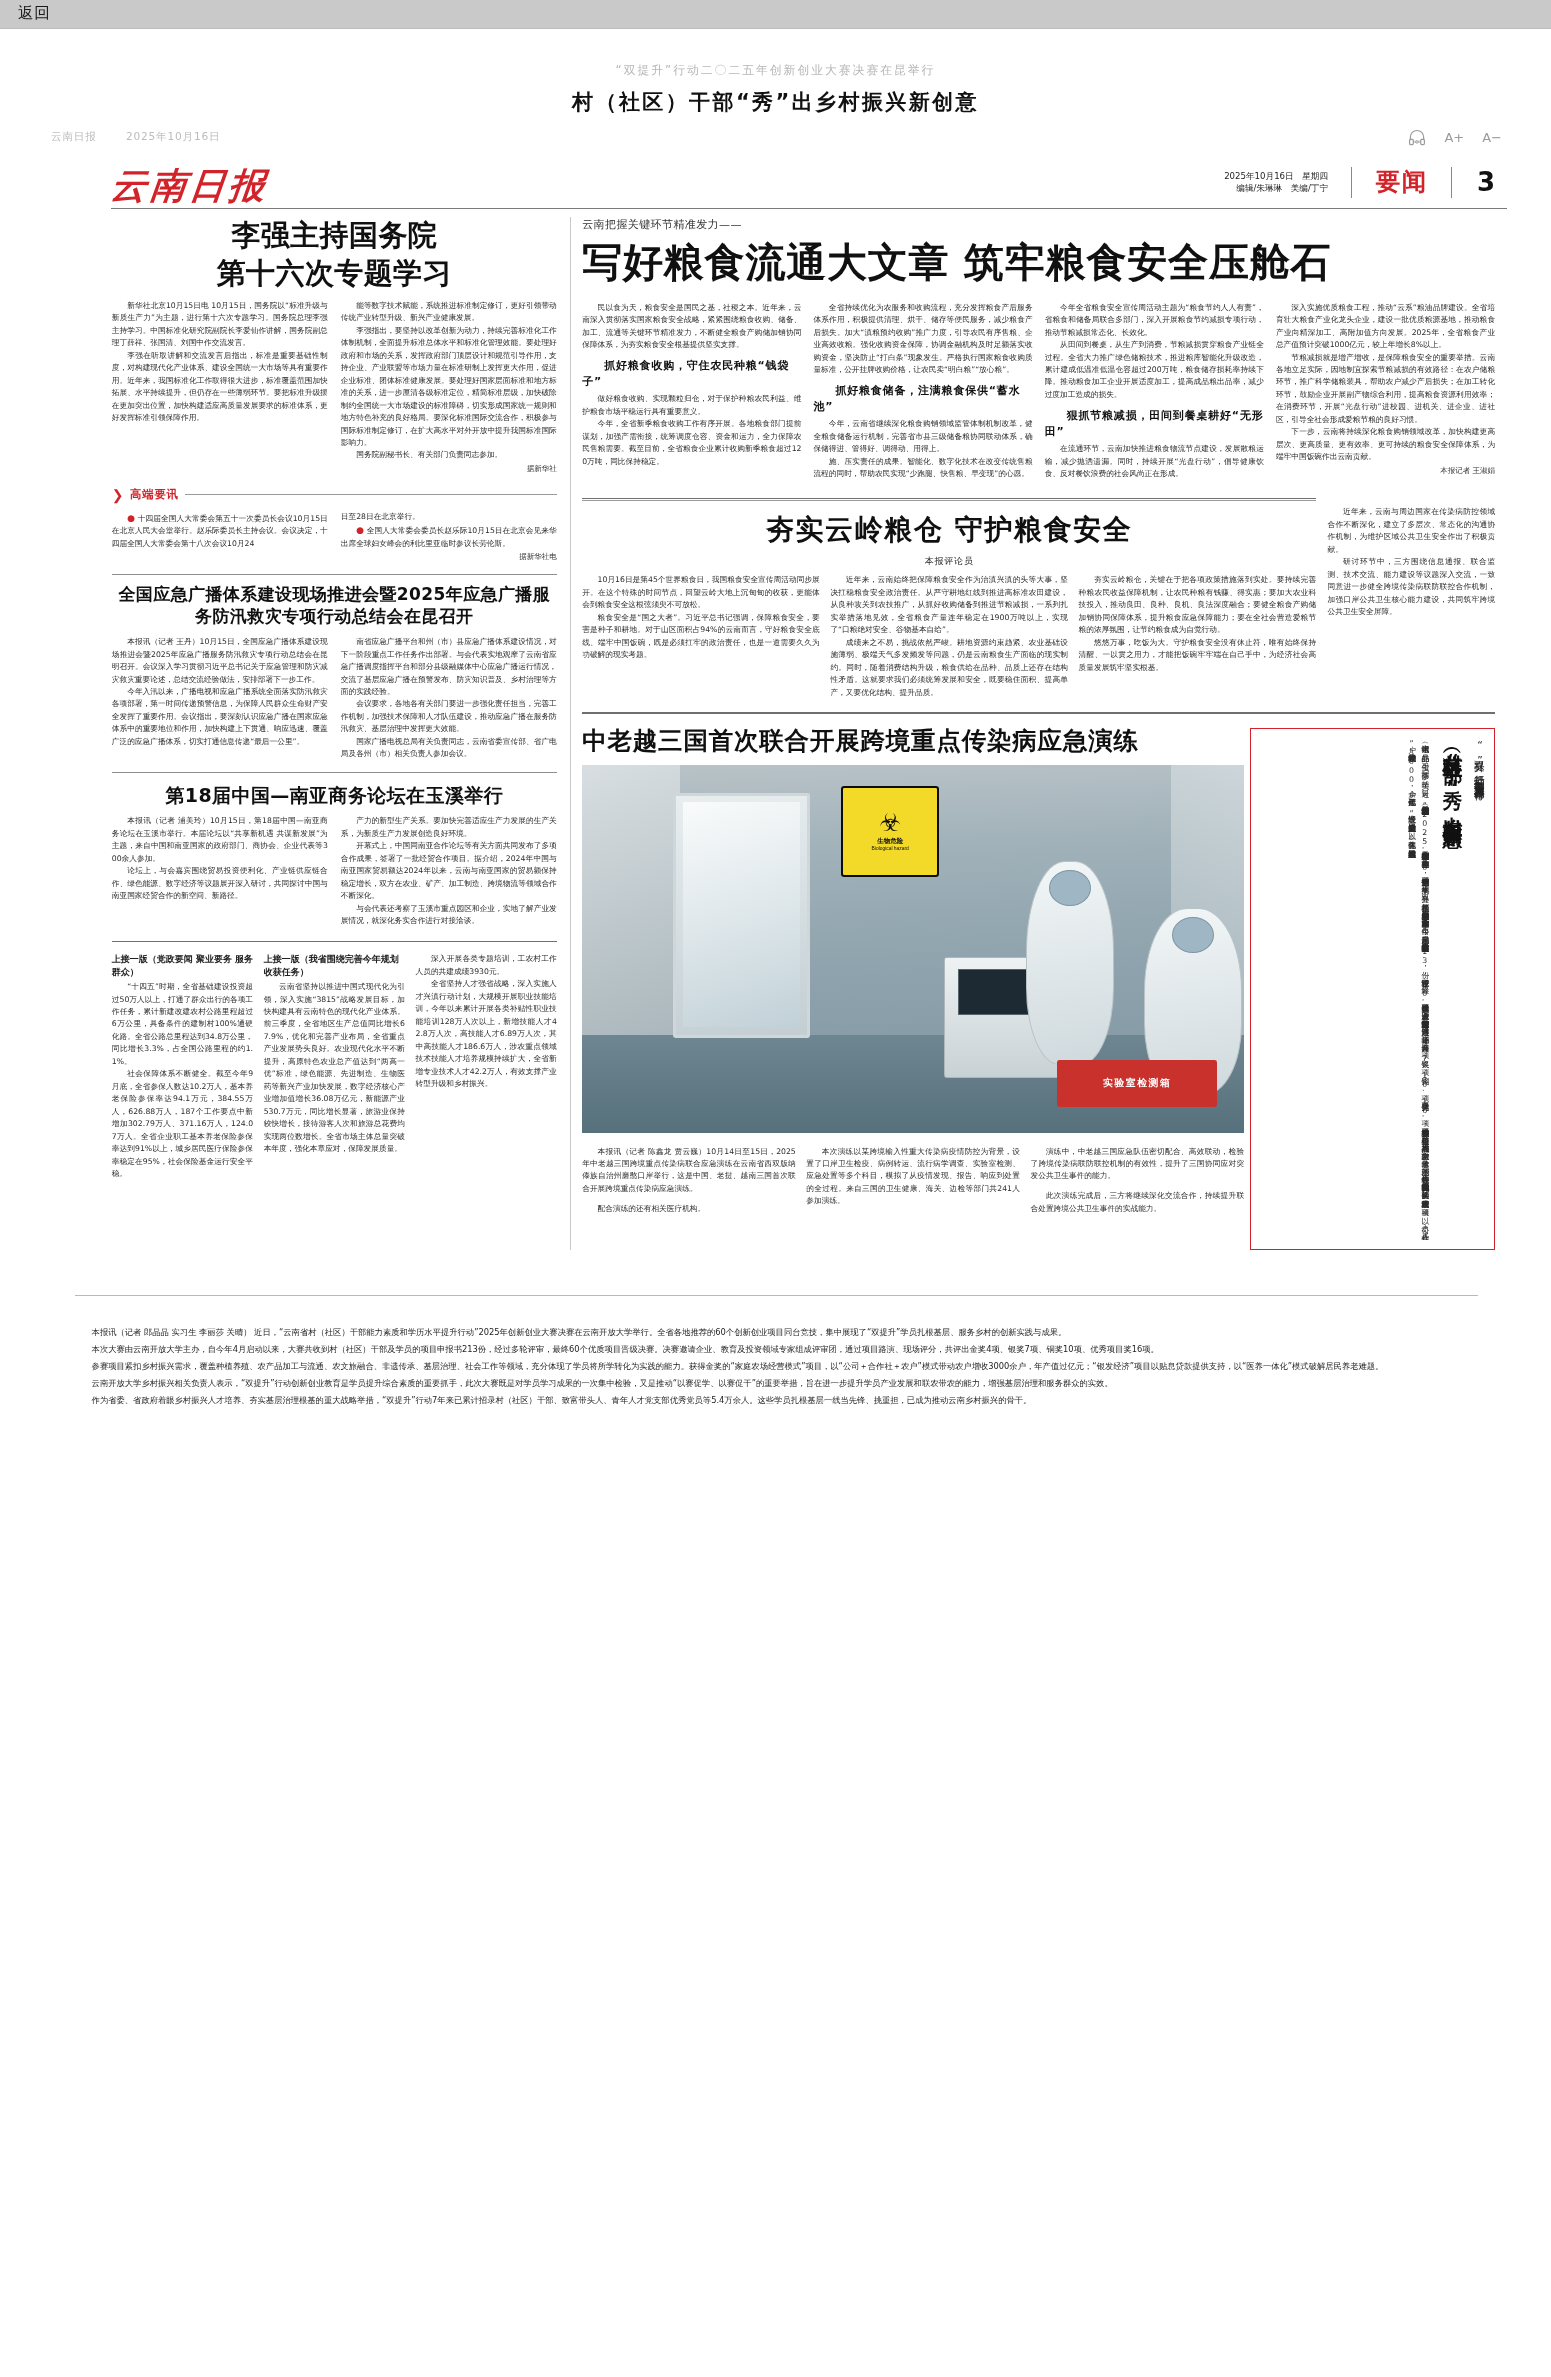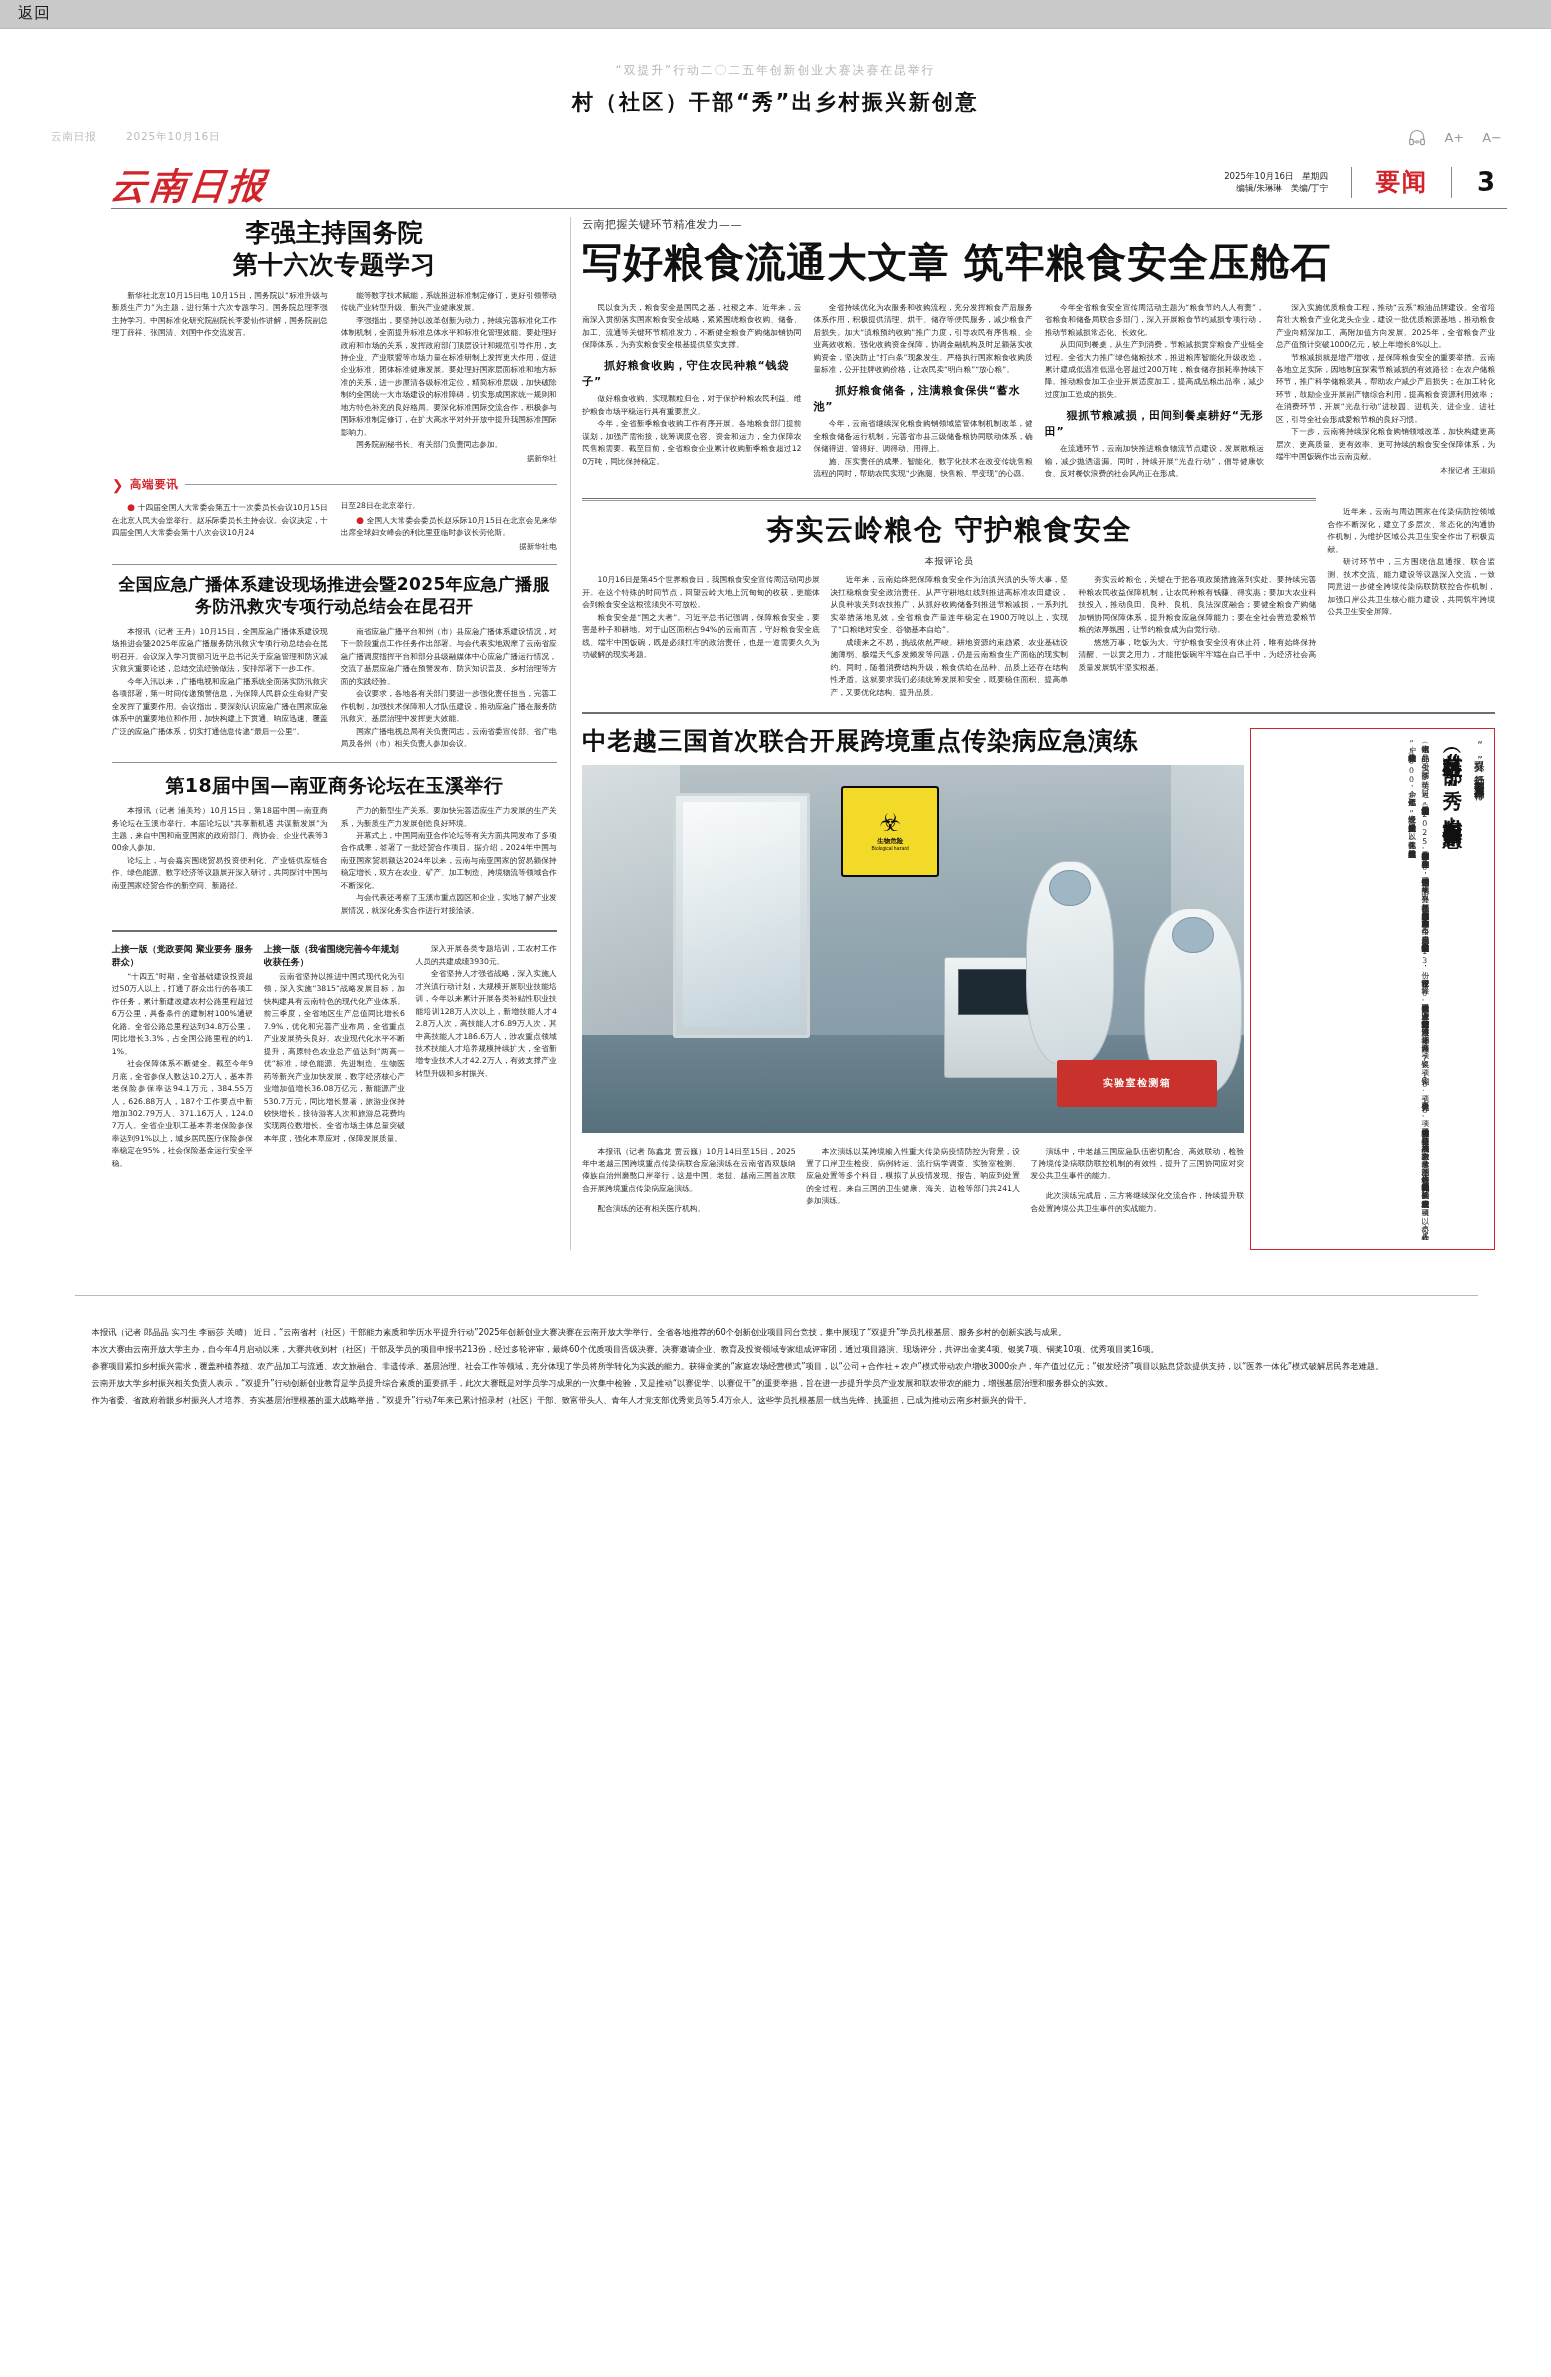--- a/index.html
+++ b/index.html
@@ -90,21 +90,21 @@
   
   .grid{ display:flex; gap:0; padding:8.2px 6.5px 0 9.8px; }
   .col-left{ width:522px; padding:0 13px 0 64px; }
   .col-mid { flex:1; padding:0 11.4px 0 11.4px; border-left:0.8px solid #c8c8c8;}
 
   h2.hl{
     font-family:"DejaVu Sans",sans-serif; font-weight:bold;
     color:#101010; text-align:center; line-height:1.28;
     letter-spacing:0.4px; margin:0;
   }
-  .hl-a{ font-size:25px; letter-spacing:5.7px; }
+  .hl-a{ font-size:29px; letter-spacing:5.7px; }
   .hl-b{ font-size:17px; letter-spacing:0px; text-align:left; }
   .hl-c{ font-size:19px; letter-spacing:0.4px; }
 
   .kicker-small{
     font-size:11px; color:#333; letter-spacing:0.4px;
     font-family:"DejaVu Sans",sans-serif; margin:0 0 4.9px 0;
   }
 
   
   .body-cols{ display:flex; gap:13px; margin-top:8.2px; }
@@ -293,20 +293,21 @@
     <div class="col-left">
 
       <h2 class="hl hl-a">
         <span>李强主持国务院</span><br>
         <span>第十六次专题学习</span>
       </h2>
 
       <div class="body-cols">
         <div class="bcol">
           <p class="ptext">新华社北京10月15日电  10月15日，国务院以“标准升级与新质生产力”为主题，进行第十六次专题学习。国务院总理李强主持学习。中国标准化研究院副院长李爱仙作讲解，国务院副总理丁薛祥、张国清、刘国中作交流发言。</p>
+          <p class="ptext">李强在听取讲解和交流发言后指出，标准是重要基础性制度，对构建现代化产业体系、建设全国统一大市场等具有重要作用。近年来，我国标准化工作取得很大进步，标准覆盖范围加快拓展、水平持续提升，但仍存在一些薄弱环节。要把标准升级摆在更加突出位置，加快构建适应高质量发展要求的标准体系，更好发挥标准引领保障作用。</p>
         </div>
         <div class="bcol">
           <p class="ptext">能等数字技术赋能，系统推进标准制定修订，更好引领带动传统产业转型升级、新兴产业健康发展。</p>
           <p class="ptext">李强指出，要坚持以改革创新为动力，持续完善标准化工作体制机制，全面提升标准总体水平和标准化管理效能。要处理好政府和市场的关系，发挥政府部门顶层设计和规范引导作用，支持企业、产业联盟等市场力量在标准研制上发挥更大作用，促进企业标准、团体标准健康发展。要处理好国家层面标准和地方标准的关系，进一步厘清各级标准定位，精简标准层级，加快破除制约全国统一大市场建设的标准障碍，切实形成国家统一规则和地方特色补充的良好格局。要深化标准国际交流合作，积极参与国际标准制定修订，在扩大高水平对外开放中提升我国标准国际影响力。</p>
           <p class="ptext">国务院副秘书长、有关部门负责同志参加。</p>
           <div class="sig">据新华社</div>
         </div>
       </div>
 
       <div class="sec-flag">

